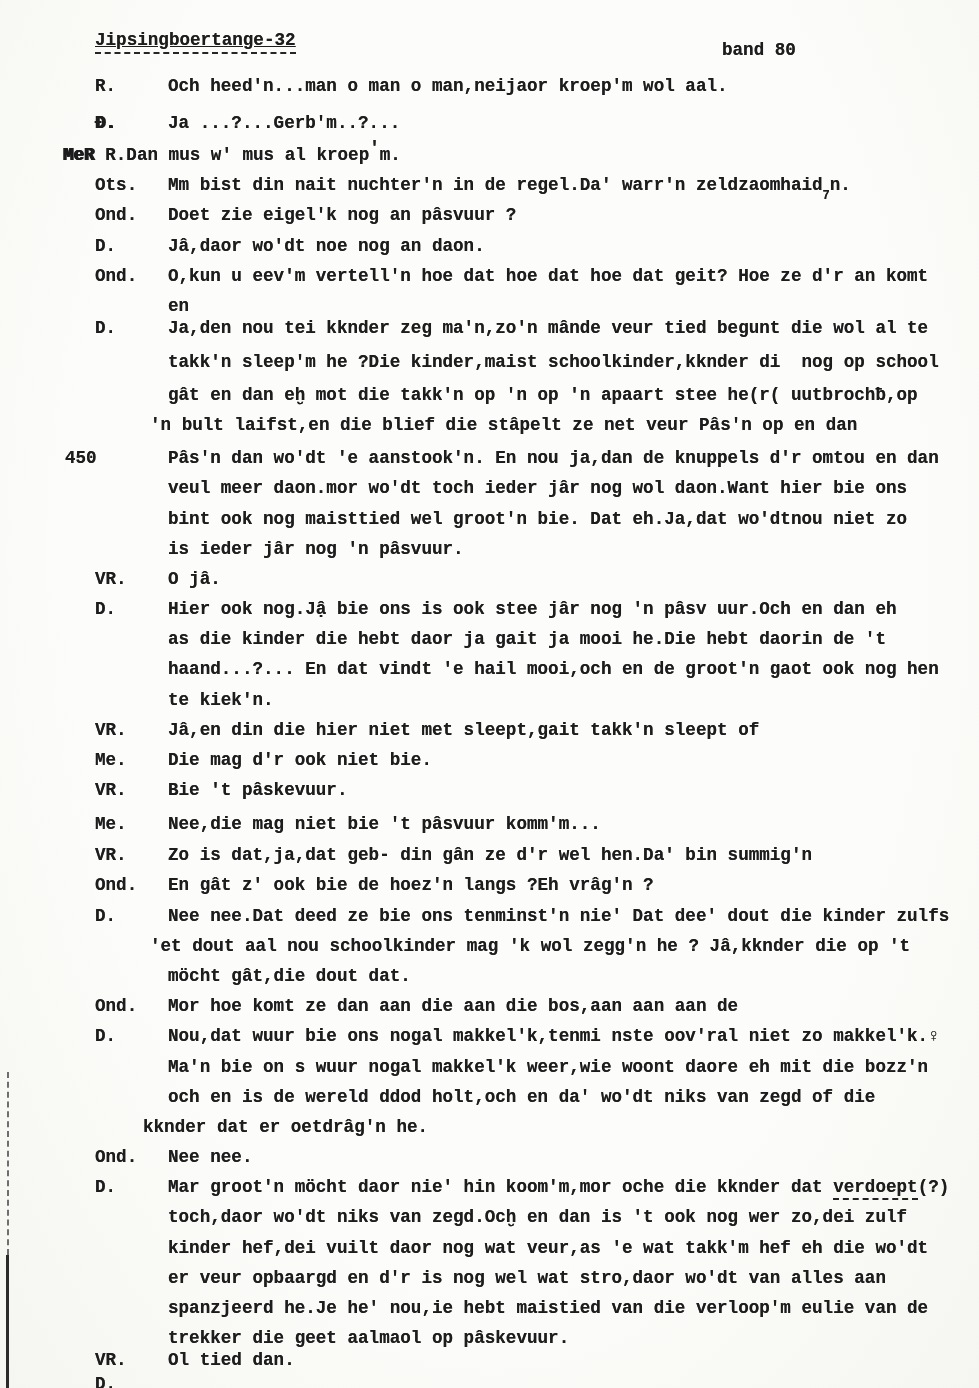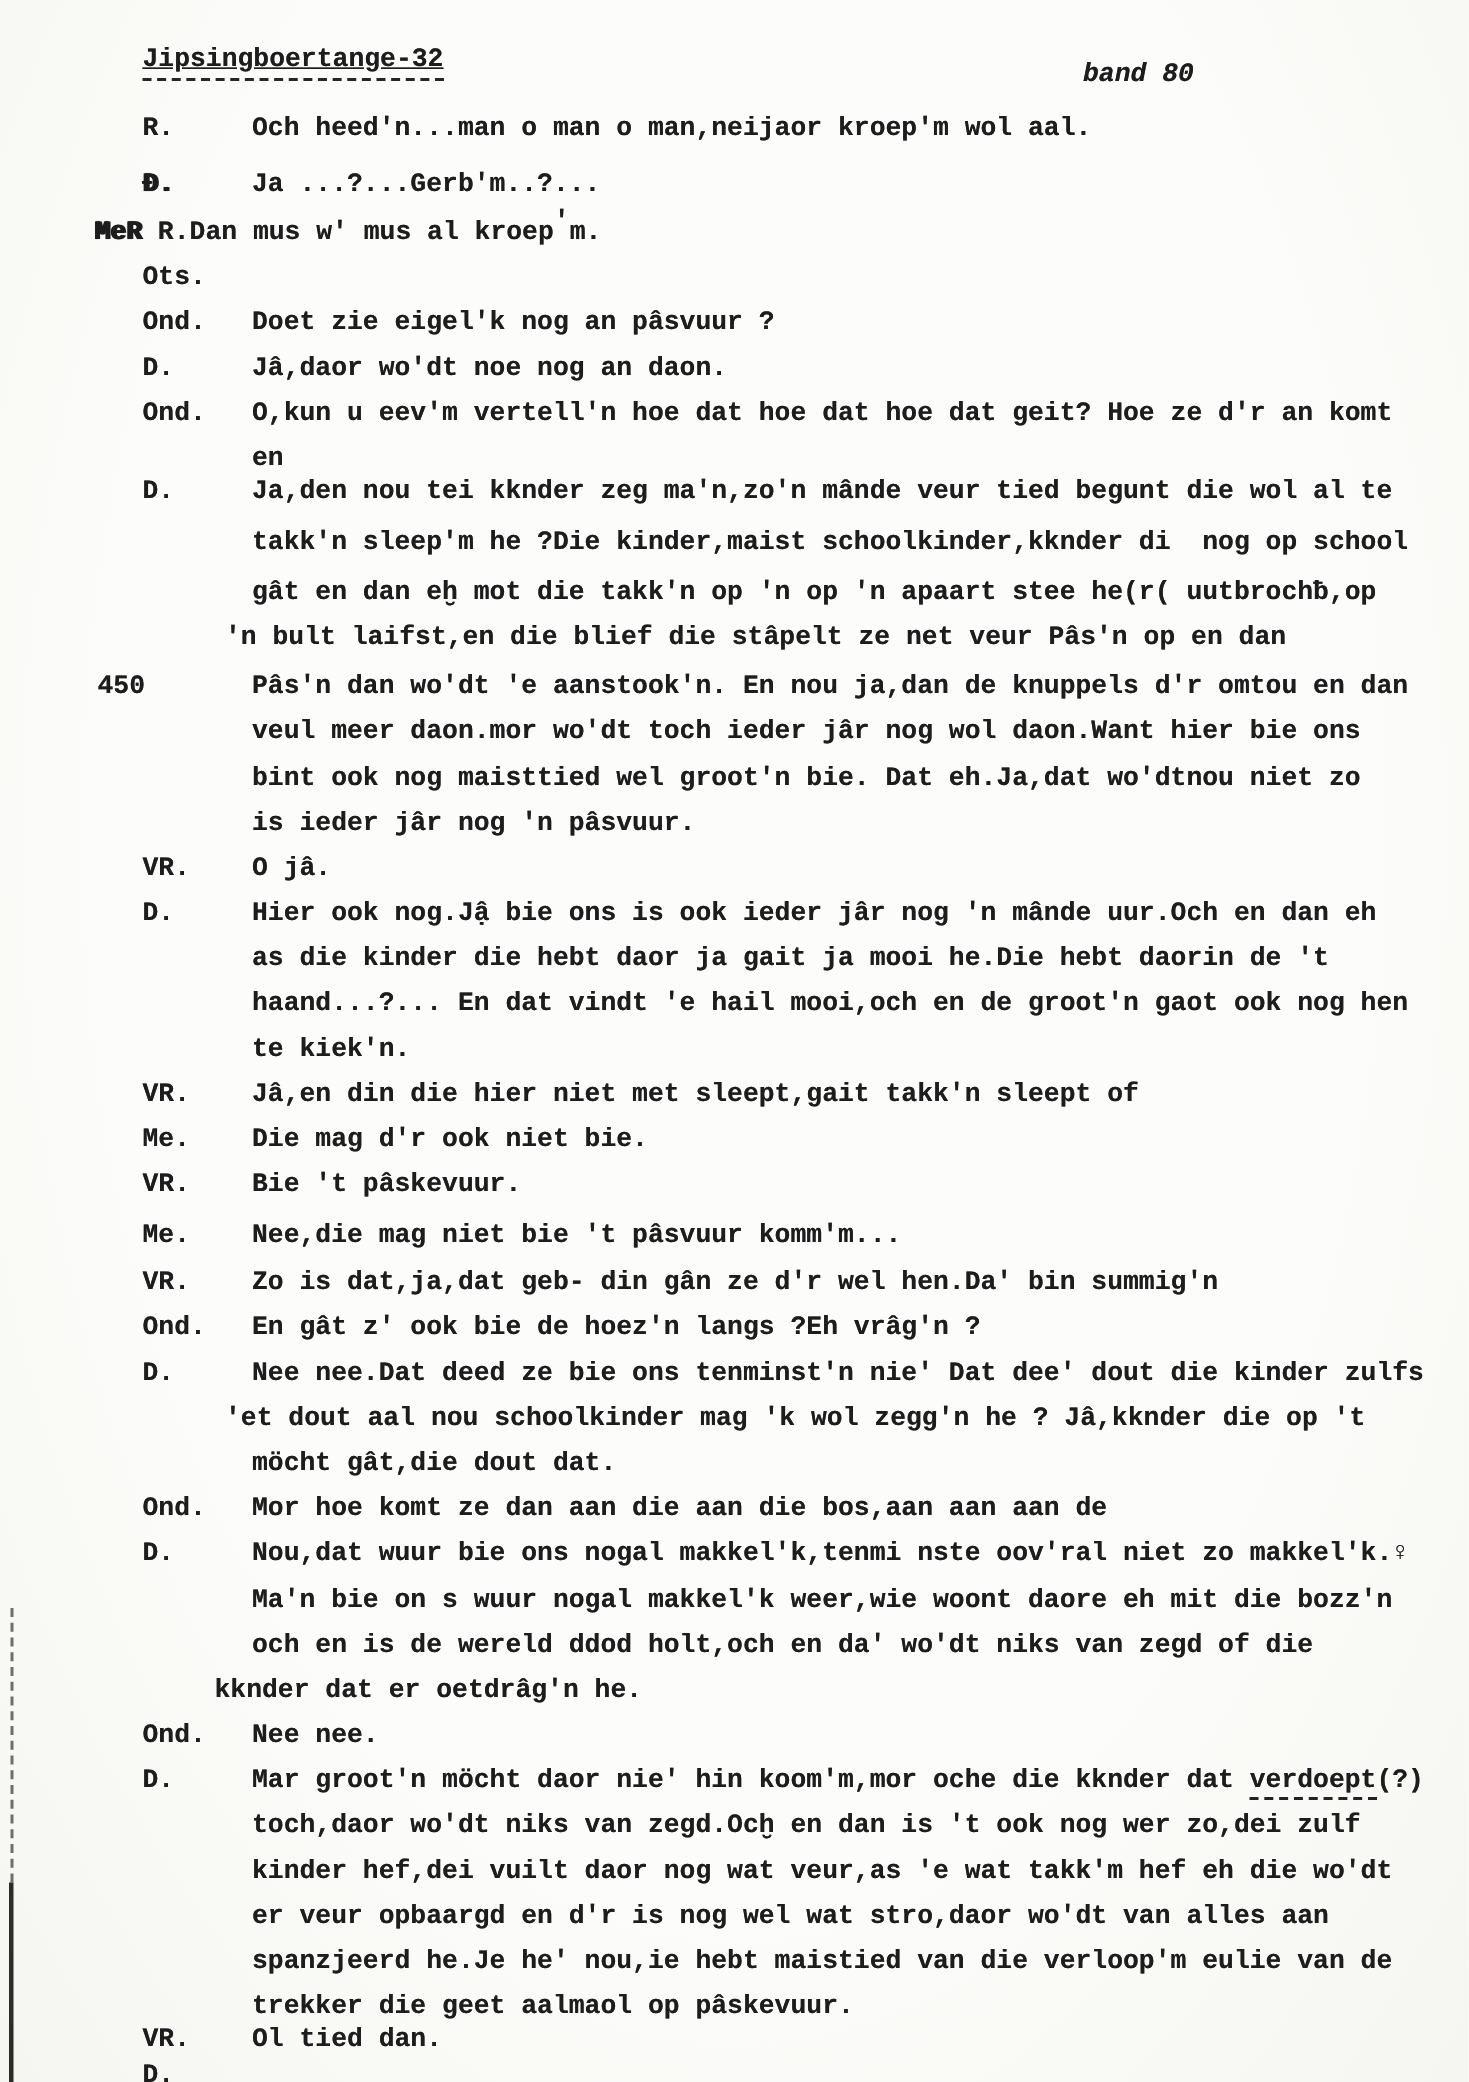--- a/index.html
+++ b/index.html
@@ -7,21 +7,21 @@
     width:979px;height:1388px;overflow:hidden;position:relative;
     background:#fafaf7;
     font-family:"Liberation Mono","DejaVu Sans Mono",monospace;
     color:#1d1d1d;
   }
   .page{position:absolute;inset:0;
     background:radial-gradient(ellipse at 50% 40%, #fcfcfa 60%, #f5f5f1 100%);text-align:center;}
   .typetext{font-size:17.6px;font-weight:700;text-shadow:0 0 .4px rgba(25,25,25,.75);}
   .hdr-title{position:absolute;left:95px;top:30px;
     text-decoration:underline;border-bottom:2px dashed #262626;padding-bottom:2px;white-space:pre;}
-  .hdr-band{position:absolute;left:722px;top:40px;white-space:pre;font-style:italic;}
+  .hdr-band{position:absolute;left:722px;top:40px;white-space:pre;}
   #transcript{position:absolute;top:76px;left:0;right:0;}
   .row{position:relative;height:30.2px;white-space:pre;}
   .row.h22{height:22px}.row.h31{height:31px}.row.h32{height:32px}
   .row.h33{height:33px}.row.h34{height:34px}.row.h37{height:37px}
   .m{position:absolute;left:65px;}
   .s{position:absolute;left:95px;}
   .t{position:absolute;left:168px;}
   .t.x150{left:150px}
   .t.x140{left:143px}
   .t.x63{left:63px}
@@ -39,35 +39,35 @@
 <div class="page">
 
   <div class="hdr-title typetext">Jipsingboertange-32</div>
 
   <div class="hdr-band typetext">band 80</div>
 
   <div id="transcript" class="typetext">
       <div class="row h37"><span class="s">R.</span><span class="t"><span>Och heed'n...man o man o man,neijaor kroep'm wol aal.</span></span></div>
       <div class="row h32"><span class="s overstruck">Ɖ.</span><span class="t"><span>Ja ...?...Gerb'm..?...</span></span></div>
       <div class="row"><span class="t x63"><span class="overstruck">MeR</span><span> R.Dan mus w' mus al kroep</span><span class="raised">'</span><span>m.</span></span></div>
-      <div class="row"><span class="s">Ots.</span></div>
+      <div class="row"><span class="s">Ots.</span><span class="t"><span>Mm bist din nait nuchter'n in de regel.Da' warr'n zeldzaomhaid</span><span class="submark">7</span><span>n.</span></span></div>
       <div class="row"><span class="s">Ond.</span><span class="t"><span>Doet zie eigel'k nog an pâsvuur ?</span></span></div>
       <div class="row"><span class="s">D.</span><span class="t"><span>Jâ,daor wo'dt noe nog an daon.</span></span></div>
       <div class="row"><span class="s">Ond.</span><span class="t"><span>O,kun u eev'm vertell'n hoe dat hoe dat hoe dat geit? Hoe ze d'r an komt</span></span></div>
       <div class="row h22"><span class="t"><span>en</span></span></div>
       <div class="row h34"><span class="s">D.</span><span class="t"><span>Ja,den nou tei kknder zeg ma'n,zo'n mânde veur tied begunt die wol al te</span></span></div>
       <div class="row h33"><span class="t"><span>takk'n sleep'm he ?Die kinder,maist schoolkinder,kknder di  nog op school</span></span></div>
       <div class="row"><span class="t"><span>gât en dan eḫ mot die takk'n op 'n op 'n apaart stee he(r( uutbrochƀ,op</span></span></div>
       <div class="row h33"><span class="t x150"><span>'n bult laifst,en die blief die stâpelt ze net veur Pâs'n op en dan</span></span></div>
       <div class="row"><span class="m">450</span><span class="t"><span>Pâs'n dan wo'dt 'e aanstook'n. En nou ja,dan de knuppels d'r omtou en dan</span></span></div>
       <div class="row"><span class="t"><span>veul meer daon.mor wo'dt toch ieder jâr nog wol daon.Want hier bie ons</span></span></div>
       <div class="row"><span class="t"><span>bint ook nog maisttied wel groot'n bie. Dat eh.Ja,dat wo'dtnou niet zo</span></span></div>
       <div class="row"><span class="t"><span>is ieder jâr nog 'n pâsvuur.</span></span></div>
       <div class="row"><span class="s">VR.</span><span class="t"><span>O jâ.</span></span></div>
-      <div class="row"><span class="s">D.</span><span class="t"><span>Hier ook nog.Jậ bie ons is ook ieder jâr nog 'n mânde uur.Och en dan eh</span></span></div>
+      <div class="row"><span class="s">D.</span><span class="t"><span>Hier ook nog.Jậ bie ons is ook stee jâr nog 'n pâsv uur.Och en dan eh</span></span></div>
       <div class="row"><span class="t"><span>as die kinder die hebt daor ja gait ja mooi he.Die hebt daorin de 't</span></span></div>
       <div class="row"><span class="t"><span>haand...?... En dat vindt 'e hail mooi,och en de groot'n gaot ook nog hen</span></span></div>
       <div class="row"><span class="t"><span>te kiek'n.</span></span></div>
       <div class="row"><span class="s">VR.</span><span class="t"><span>Jâ,en din die hier niet met sleept,gait takk'n sleept of</span></span></div>
       <div class="row"><span class="s">Me.</span><span class="t"><span>Die mag d'r ook niet bie.</span></span></div>
       <div class="row h34"><span class="s">VR.</span><span class="t"><span>Bie 't pâskevuur.</span></span></div>
       <div class="row h31"><span class="s">Me.</span><span class="t"><span>Nee,die mag niet bie 't pâsvuur komm'm...</span></span></div>
       <div class="row"><span class="s">VR.</span><span class="t"><span>Zo is dat,ja,dat geb- din gân ze d'r wel hen.Da' bin summig'n</span></span></div>
       <div class="row"><span class="s">Ond.</span><span class="t"><span>En gât z' ook bie de hoez'n langs ?Eh vrâg'n ?</span></span></div>
       <div class="row"><span class="s">D.</span><span class="t"><span>Nee nee.Dat deed ze bie ons tenminst'n nie' Dat dee' dout die kinder zulfs</span></span></div>

